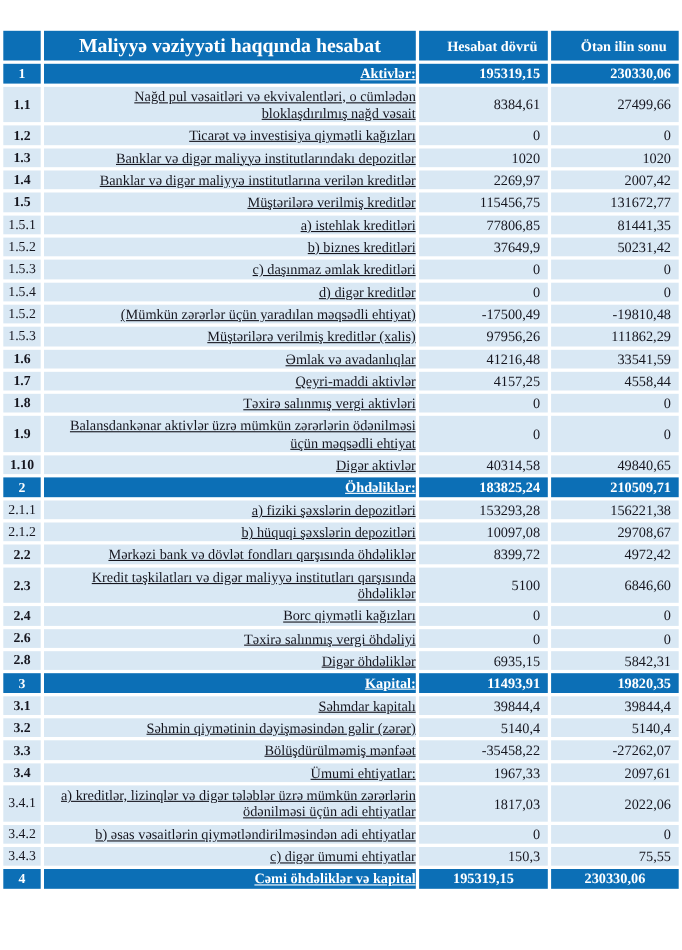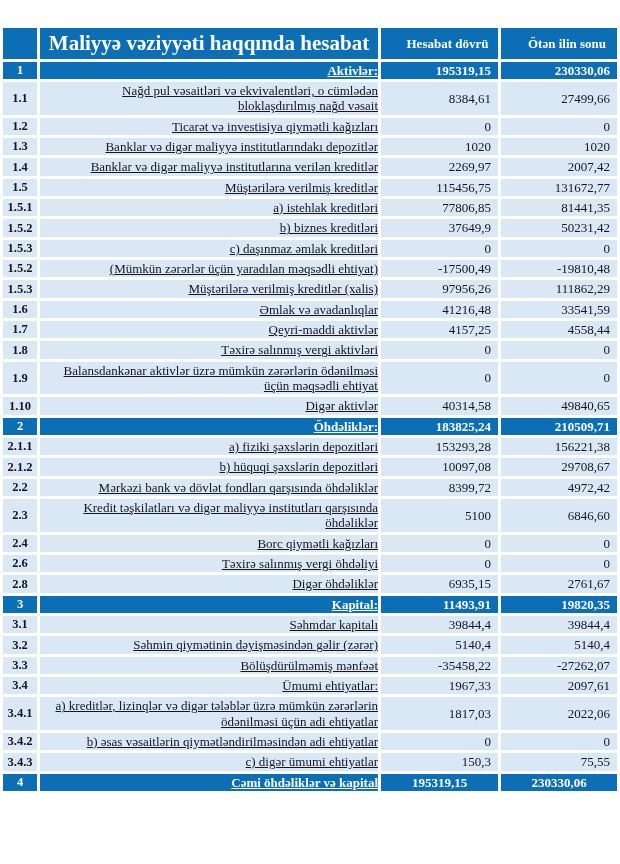--- a/index.html
+++ b/index.html
@@ -31,34 +31,34 @@
     overflow: hidden;
   }
 
   
   thead th {
     background: #0c6fb6;
     color: #ffffff;
     font-weight: bold;
     text-align: center;
   }
-  th.title-cell { font-size: 21px; padding: 3px 0; }
+  th.title-cell { font-size: 18px; padding: 3px 0; }
   th.colhead-cell { font-size: 13px; padding-left: 16px; }
 
   
   tr.normal td {
     background: #d9e8f4;
     color: #16161f;
   }
   td.num {
     text-align: center;
     font-weight: bold;
     font-size: 12.5px;
   }
-  td.num.light { font-weight: bold; }
+  td.num.light { font-weight: normal; }
   td.label {
     text-align: right;
     padding-left: 5px;
     padding-right: 0;
     text-decoration: underline;
   }
   td.val {
     text-align: right;
     padding-right: 7px;
   }
@@ -146,20 +146,26 @@
         <td class="val">37649,9</td>
         <td class="val">50231,42</td>
       </tr>
       <tr class="normal">
         <td class="num light">1.5.3</td>
         <td class="label">c) daşınmaz əmlak kreditləri</td>
         <td class="val">0</td>
         <td class="val">0</td>
       </tr>
       <tr class="normal">
+        <td class="num light">1.5.4</td>
+        <td class="label">d) digər kreditlər</td>
+        <td class="val">0</td>
+        <td class="val">0</td>
+      </tr>
+      <tr class="normal">
         <td class="num light">1.5.2</td>
         <td class="label">(Mümkün zərərlər üçün yaradılan məqsədli ehtiyat)</td>
         <td class="val">-17500,49</td>
         <td class="val">-19810,48</td>
       </tr>
       <tr class="normal">
         <td class="num light">1.5.3</td>
         <td class="label">Müştərilərə verilmiş kreditlər (xalis)</td>
         <td class="val">97956,26</td>
         <td class="val">111862,29</td>
@@ -233,21 +239,21 @@
       <tr class="normal">
         <td class="num">2.6</td>
         <td class="label">Təxirə salınmış vergi öhdəliyi</td>
         <td class="val">0</td>
         <td class="val">0</td>
       </tr>
       <tr class="normal">
         <td class="num">2.8</td>
         <td class="label">Digər öhdəliklər</td>
         <td class="val">6935,15</td>
-        <td class="val">2761,67</td>
+        <td class="val">5842,31</td>
       </tr>
       <tr class="section">
         <td class="num">3</td>
         <td class="label">Kapital:</td>
         <td class="val">11493,91</td>
         <td class="val">19820,35</td>
       </tr>
       <tr class="normal">
         <td class="num">3.1</td>
         <td class="label">Səhmdar kapitalı</td>

